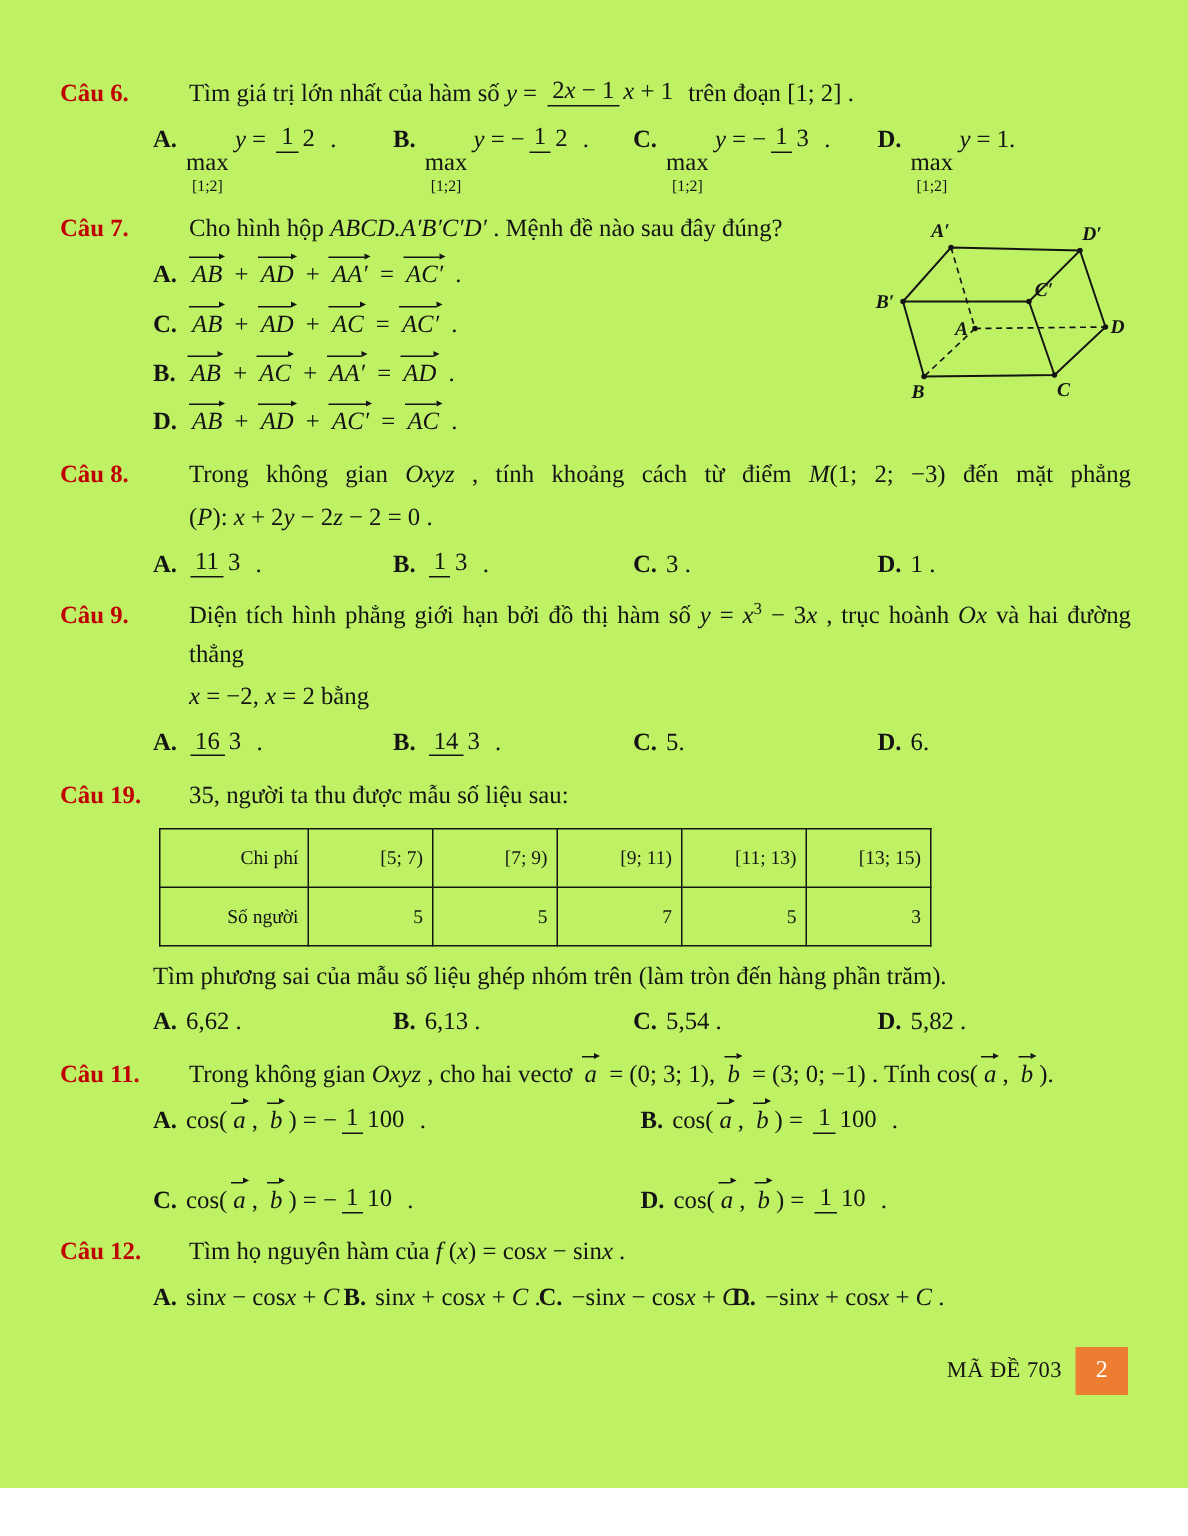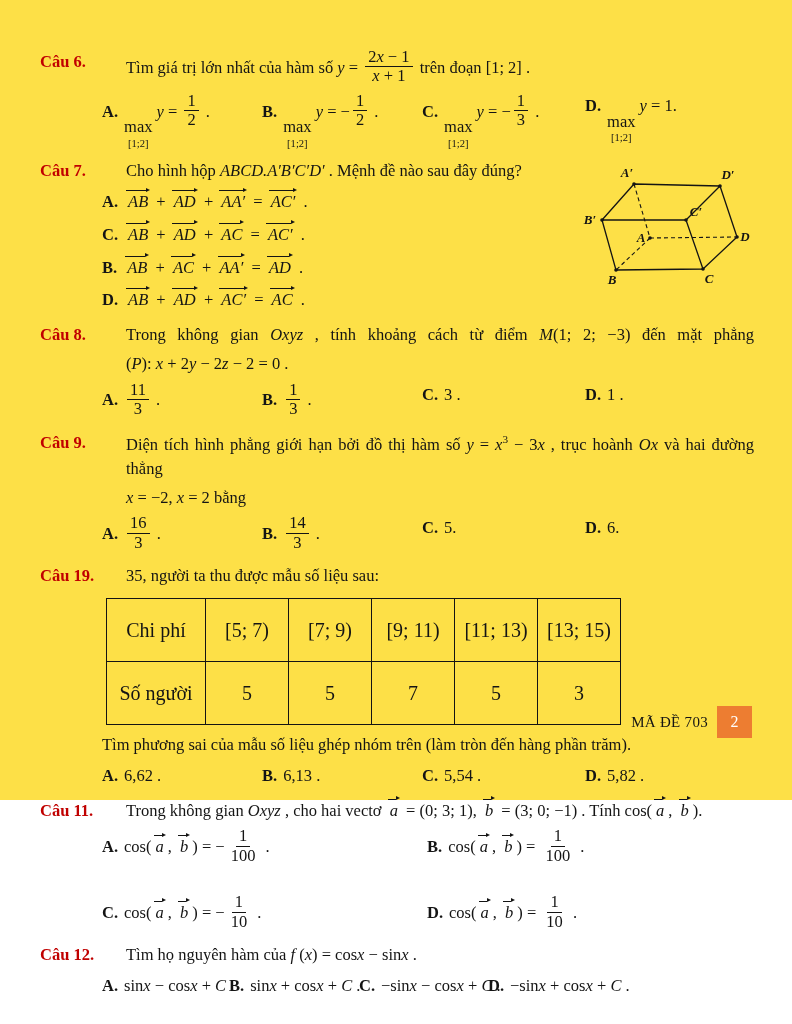--- a/index.html
+++ b/index.html
@@ -1,48 +1,48 @@
 <!DOCTYPE html>
 <html style="--label-color: #C00000; --accent-color: #ED7D31;"><head>
 <meta charset="utf-8">
 <style>
   :root { --label-color:#C00000; --accent-color:#ED7D31; }
   html,body{margin:0;padding:0;background:#fff;}
   body{width:792px;height:1024px;overflow:hidden;font-family:"Liberation Serif",serif;font-size:16.5px;color:#141414;}
-  .page{position:relative;box-sizing:border-box;width:792px;height:800px;padding:50px 38px 0 40px;background:#fde047;}
+  .page{position:relative;box-sizing:border-box;width:792px;height:992px;padding:50px 38px 0 40px;background:#bef264;}
   .q{margin-bottom:10px;}
   .q-head{display:flex;align-items:flex-start;line-height:1.5;}
   .q-label{flex:0 0 62px;font-weight:bold;color:var(--label-color);white-space:nowrap;}
   .q-body{flex:1;min-width:0;}
   .sline{line-height:1.5;margin-left:24px;}
   .sline + .sline{margin-top:4px;}
   .justify{text-align:justify;text-align-last:justify;}
   .mi{font-style:italic;}
   sup{font-size:0.68em;}
-  .frac{display:inline-flex;flex-direction:column;align-items:center;vertical-align:middle;line-height:1.12;margin:0 3px;transform:translateY(-2px);}
+  .frac{display:inline-flex;flex-direction:row;align-items:center;vertical-align:middle;line-height:1.12;margin:0 3px;transform:translateY(-2px);}
   .frac .num{padding:0 3px;border-bottom:1.2px solid #141414;}
   .frac .den{padding:0 3px;}
   .under{display:inline-flex;flex-direction:column;align-items:center;line-height:1;vertical-align:-0.95em;}
   .under .uu{font-size:0.64em;margin-top:3px;}
   .vec{position:relative;display:inline-block;margin:0 2px;padding:0 2px;}
   .vec::before{content:"";position:absolute;left:0;right:4px;top:0;border-top:1px solid #141414;}
   .vec::after{content:"";position:absolute;right:-2px;top:-2.5px;border:2.5px solid transparent;border-left:4.5px solid #141414;}
   .optrow{display:grid;margin-left:62px;margin-top:6px;align-items:start;}
   .cols-std{grid-template-columns:160px 160px 163px auto;}
   .cols-q12{grid-template-columns:127px 130px 129px auto;}
   .cols-2{grid-template-columns:325px auto;row-gap:28px;}
   .opt{white-space:nowrap;line-height:1.5;}
   .ol{font-weight:bold;margin-right:6px;}
   .optlist{margin-left:62px;margin-top:6px;}
   .optlist .opt{display:block;margin-bottom:8px;}
   .q7{position:relative;}
   .figure{position:absolute;top:-4px;right:0;width:190px;height:140px;}
   .fig-labels text{font-family:"Liberation Serif",serif;font-style:italic;font-weight:bold;font-size:13px;text-anchor:middle;fill:#141414;}
   .dtable{border-collapse:collapse;margin:9px 0 8px 66px;}
-  .dtable td{border:1.2px solid #141414;text-align:center;height:30px;padding:16px 6px;font-size:20px;}
+  .dtable td{border:1.2px solid #141414;text-align:right;height:30px;padding:4px 6px;font-size:13px;}
   .dtable td.c0{width:86px;}
   .dtable td.cx{width:70px;}
   .note{margin-left:62px;margin-bottom:6px;line-height:1.5;}
   .footer{position:absolute;right:40px;bottom:62px;display:flex;align-items:center;gap:9px;}
   .footer-label{font-size:15px;letter-spacing:0.3px;}
   .page-badge{width:35px;height:32px;background:var(--accent-color);color:#fff;display:flex;align-items:center;justify-content:center;font-size:16px;}
 </style>
 </head>
 <body>
 

